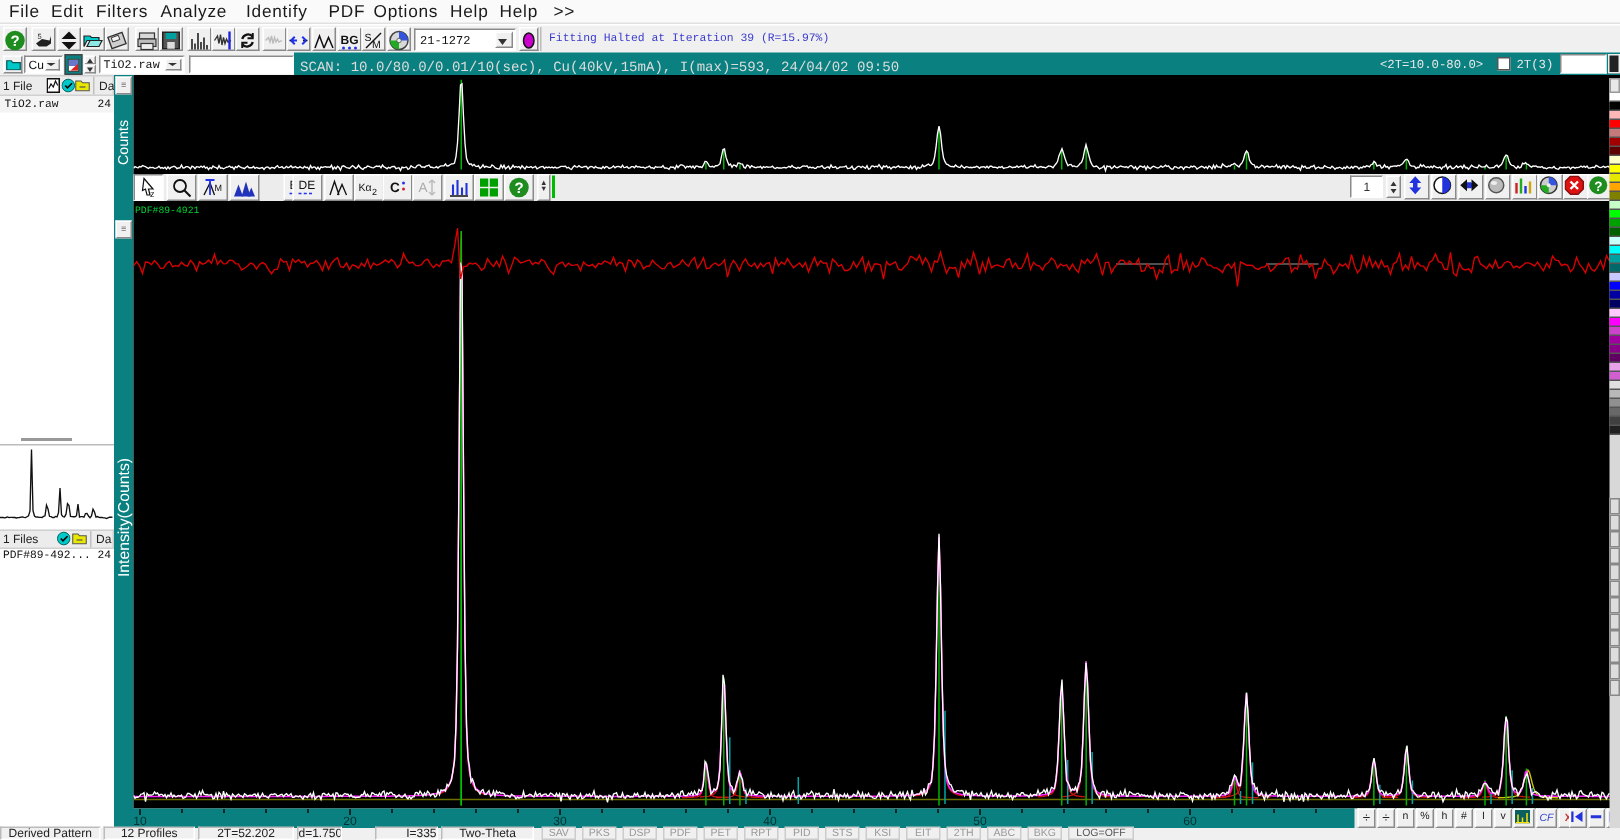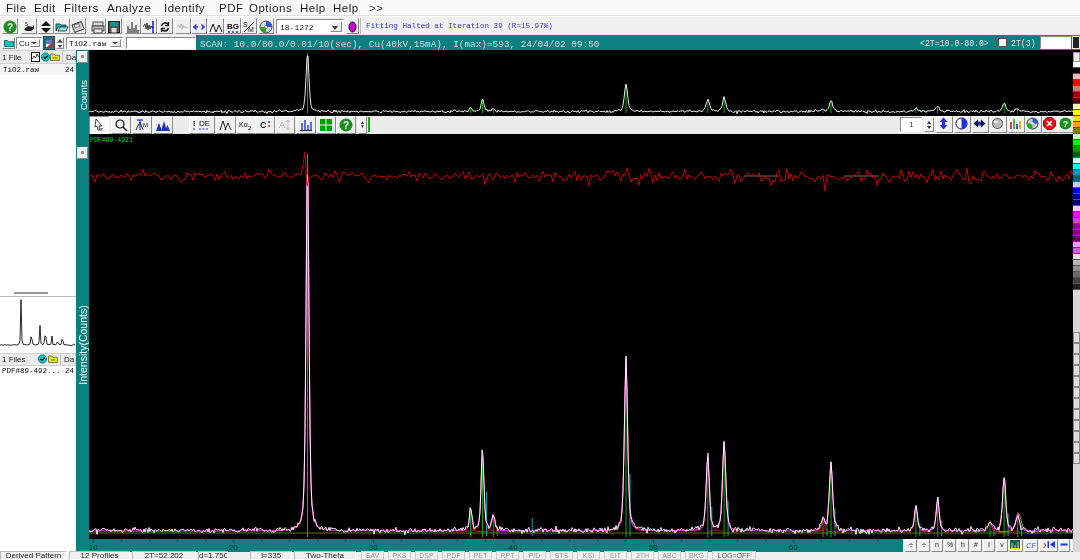--- a/index.html
+++ b/index.html
@@ -160,21 +160,21 @@
     <div class="icw">
       <svg width="14" height="14" viewBox="0 0 14 14">
         <circle cx="7" cy="7" r="6" fill="#d8d8d8" stroke="#444"></circle>
         <path d="M7 1 A6 6 0 0 1 13 7 L7 7 Z" fill="#3355dd"></path>
         <path d="M1 7 A6 6 0 0 0 7 13 L7 7 Z" fill="#22aa22"></path>
         <circle cx="7" cy="7" r="1.5" fill="#eee" stroke="#444" stroke-width="0.5"></circle>
       </svg>
     </div>
   </div>
 <div class="abs sunk" style="left:276px;top:19px;width:68px;height:15px;">
-    <span style="font-size:8px;position:absolute;left:3px;top:3px;color:#111;" class="mono">18-1272</span>
+    <span style="font-size:8px;position:absolute;left:3px;top:3px;color:#111;" class="mono">21-1272</span>
     <div class="tb" style="right:1px;top:1px;width:12px;height:11px;left:auto;">
       <div style="position:absolute;right:3px;top:4px;width:0;height:0;border-left:3px solid transparent;border-right:3px solid transparent;border-top:4px solid #333;"></div>
     </div>
   </div>
 <div class="tb" style="left:346px;top:18px;width:13px;height:16px;">
     <svg width="11" height="14" viewBox="0 0 11 14">
       <ellipse cx="5.5" cy="8" rx="3.5" ry="5" fill="#cc00cc" stroke="#111" stroke-width="1"></ellipse>
     </svg>
   </div>
 <div class="abs" style="left:360px;top:18px;width:1px;height:16px;background:#bbb;"></div>
@@ -637,21 +637,21 @@
     <svg width="9" height="9" viewBox="0 0 9 9">
       <rect x="7" y="1" width="1.5" height="7" fill="#2233dd"></rect>
       <path d="M1 1 L6 4.5 L1 8 Z" fill="#2233dd"></path>
     </svg>
   </div>
 <div class="abs" style="left:0;top:552px;width:1080px;height:8px;background:#f0f0f0;"></div>
 <div class="abs" style="left:0px;top:551px;width:67px;height:9px;border:1px solid;border-color:#bbb #fff #fff #bbb;text-align:center;font-size:8px;line-height:8px;color:#222;overflow:hidden;">Derived Pattern</div>
 <div class="abs" style="left:69px;top:551px;width:61px;height:9px;border:1px solid;border-color:#bbb #fff #fff #bbb;text-align:center;font-size:8px;line-height:8px;color:#222;overflow:hidden;">12 Profiles</div>
 <div class="abs" style="left:132px;top:551px;width:64px;height:9px;border:1px solid;border-color:#bbb #fff #fff #bbb;text-align:center;font-size:8px;line-height:8px;color:#222;overflow:hidden;">2T=52.202</div>
 <div class="abs" style="left:198px;top:551px;width:30px;height:9px;border:1px solid;border-color:#bbb #fff #fff #bbb;text-align:right;font-size:8px;line-height:8px;color:#222;overflow:hidden;">d=1.7508</div>
-<div class="abs" style="left:250px;top:551px;width:42px;height:9px;border:1px solid;border-color:#bbb #fff #fff #bbb;text-align:center;font-size:8px;line-height:8px;color:#222;overflow:hidden;">I=335</div>
+<div class="abs" style="left:250px;top:551px;width:42px;height:9px;border:1px solid;border-color:#bbb #fff #fff #bbb;text-align:right;font-size:8px;line-height:8px;color:#222;overflow:hidden;">I=335</div>
 <div class="abs" style="left:294px;top:551px;width:62px;height:9px;border:1px solid;border-color:#bbb #fff #fff #bbb;text-align:center;font-size:8px;line-height:8px;color:#222;overflow:hidden;">Two-Theta</div>
 <div class="abs" style="left:361px;top:551px;width:23px;height:9px;border:1px solid #ccc;text-align:center;font-size:7px;line-height:7px;color:#999;overflow:hidden;">SAV</div>
 <div class="abs" style="left:388px;top:551px;width:23px;height:9px;border:1px solid #ccc;text-align:center;font-size:7px;line-height:7px;color:#999;overflow:hidden;">PKS</div>
 <div class="abs" style="left:415px;top:551px;width:23px;height:9px;border:1px solid #ccc;text-align:center;font-size:7px;line-height:7px;color:#999;overflow:hidden;">DSP</div>
 <div class="abs" style="left:442px;top:551px;width:23px;height:9px;border:1px solid #ccc;text-align:center;font-size:7px;line-height:7px;color:#999;overflow:hidden;">PDF</div>
 <div class="abs" style="left:469px;top:551px;width:23px;height:9px;border:1px solid #ccc;text-align:center;font-size:7px;line-height:7px;color:#999;overflow:hidden;">PET</div>
 <div class="abs" style="left:496px;top:551px;width:23px;height:9px;border:1px solid #ccc;text-align:center;font-size:7px;line-height:7px;color:#999;overflow:hidden;">RPT</div>
 <div class="abs" style="left:523px;top:551px;width:23px;height:9px;border:1px solid #ccc;text-align:center;font-size:7px;line-height:7px;color:#999;overflow:hidden;">PID</div>
 <div class="abs" style="left:550px;top:551px;width:23px;height:9px;border:1px solid #ccc;text-align:center;font-size:7px;line-height:7px;color:#999;overflow:hidden;">STS</div>
 <div class="abs" style="left:577px;top:551px;width:23px;height:9px;border:1px solid #ccc;text-align:center;font-size:7px;line-height:7px;color:#999;overflow:hidden;">KSI</div>

